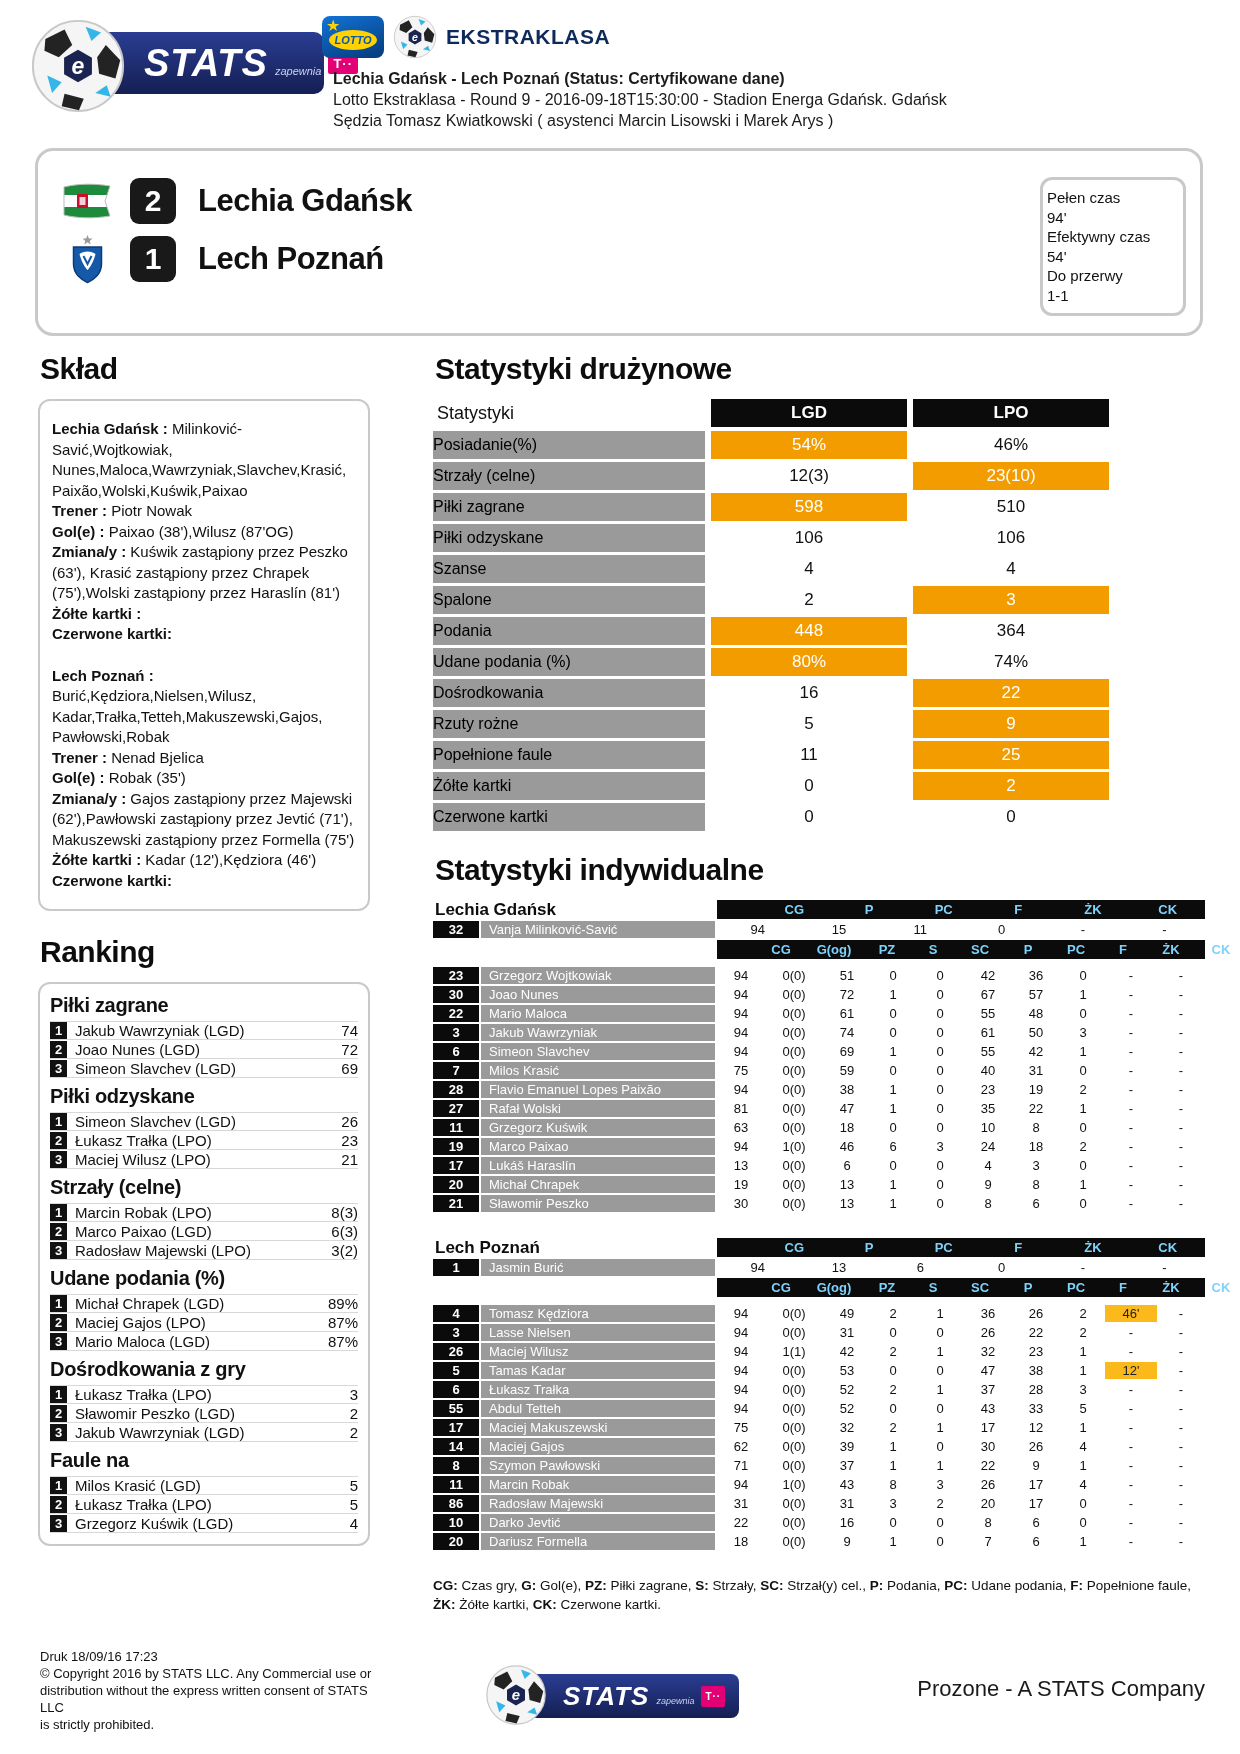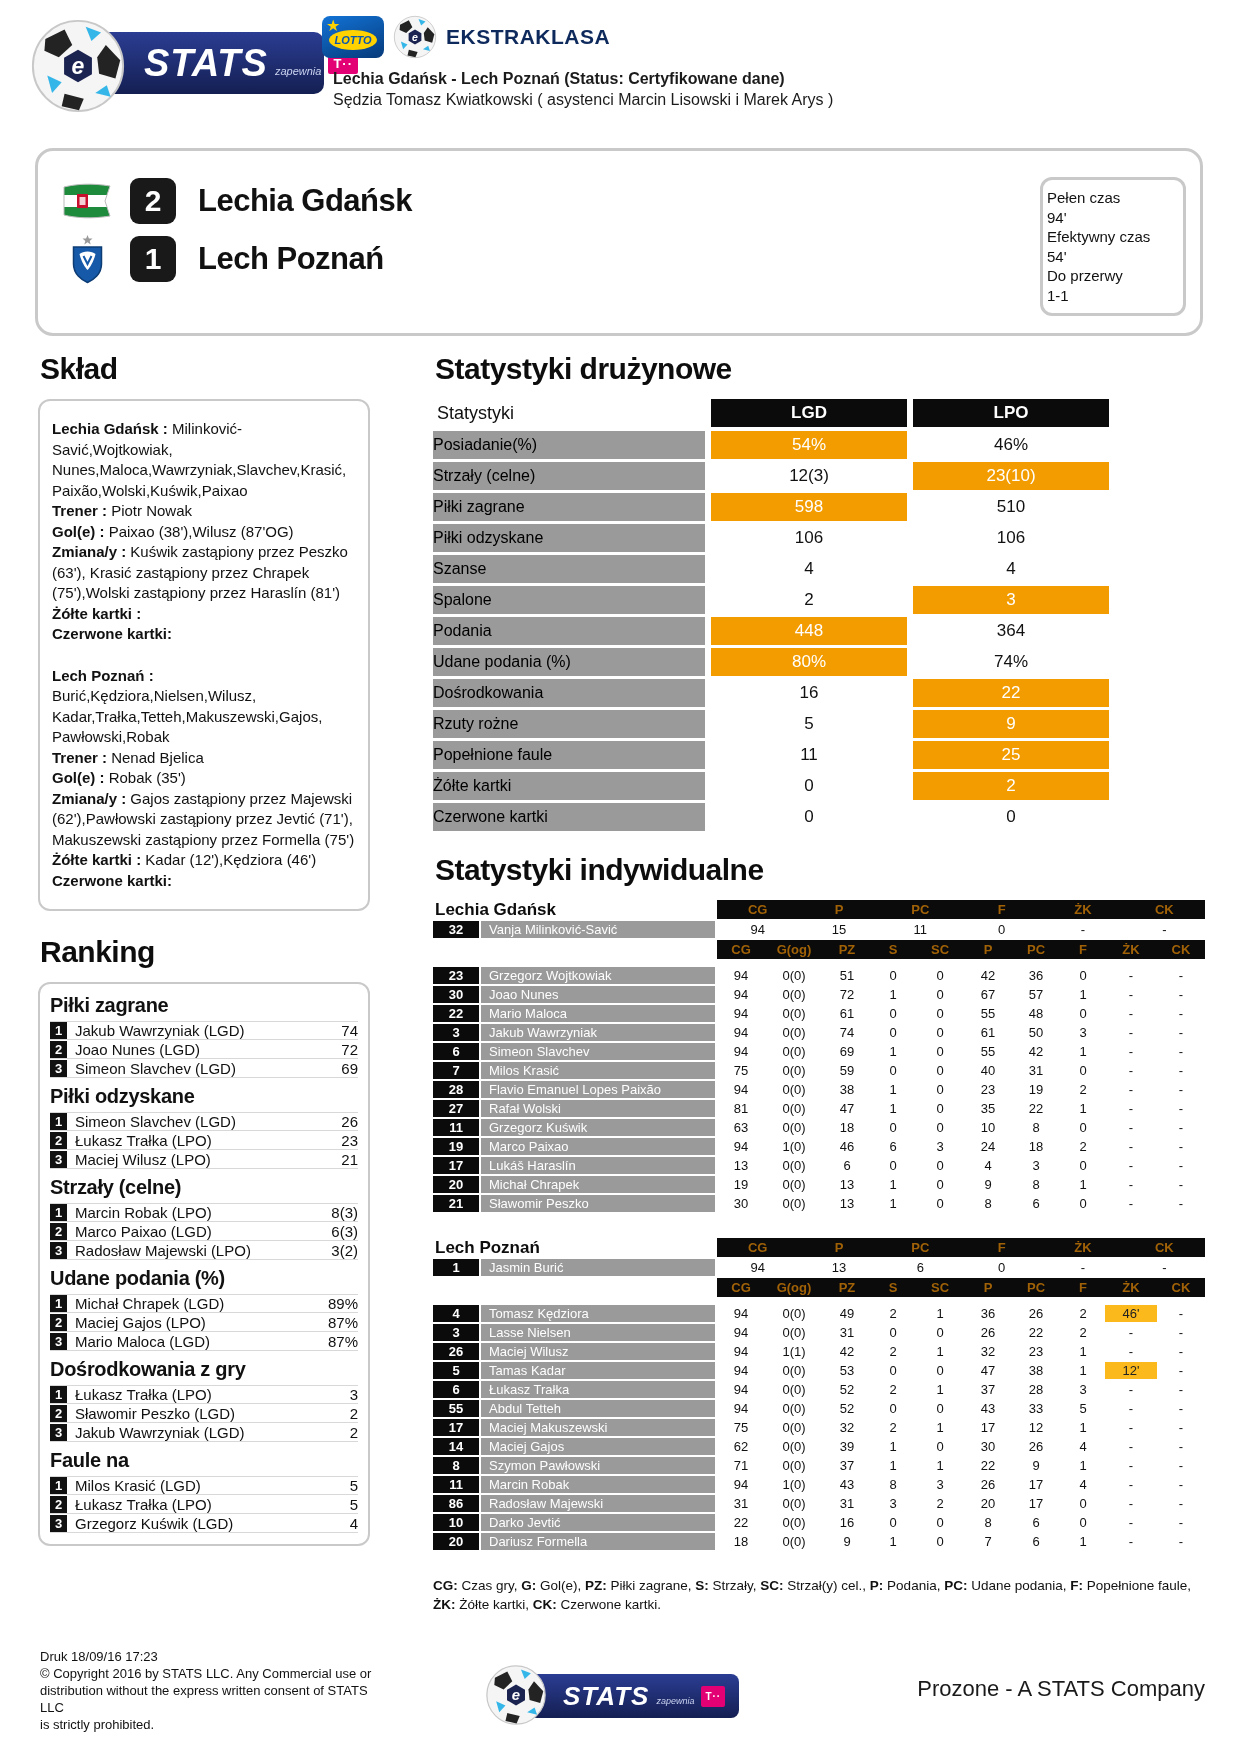--- a/index.html
+++ b/index.html
@@ -79,21 +79,21 @@
   
   .iwrap{margin-top:10px;}
   .iteam{margin-bottom:26px;}
   .irow{display:grid;grid-template-columns:46px 234px 488px;column-gap:2px;height:17px;margin-bottom:2px;}
   .irow.ihead{height:19px;}
   .irow.ofh{margin-bottom:8px;}
   .iteam-title{grid-column:1 / 3;font-weight:bold;font-size:17px;line-height:19px;color:#0d0d0d;padding-left:2px;}
   .istats{display:grid;}
   .istats6{grid-template-columns:repeat(6,1fr);}
   .istats10{grid-template-columns:48px 58px 48px 44px 50px 46px 50px 44px 52px 48px;}
-  .istats.black{background:var(--header-black);color:#a16207;font-weight:bold;}
+  .istats.black{background:var(--header-black);color:#7dd3fc;font-weight:bold;padding-left:40px;}
   .icell{text-align:center;font-size:13px;line-height:17px;}
   .irow.ihead .icell{line-height:19px;}
   .icell.ycell{background:var(--yellow-card);color:#222;}
   .ibadge{background:var(--header-black);color:#fff;font-weight:bold;text-align:center;font-size:13px;line-height:17px;}
   .iname{background:var(--bar-gray);color:#fff;padding-left:8px;font-size:13px;line-height:17px;
        white-space:nowrap;overflow:hidden;}
   .spacer{grid-column:1 / 3;}
 
   .legend{margin-top:14px;font-size:13.5px;line-height:19px;color:#111;width:772px;}
 
@@ -149,20 +149,21 @@
       </span>
       <span>
         <svg viewBox="0 0 100 100" width="44" height="44">
             <use href="#ballicon"></use>
           </svg>
       </span>
       <span class="ekstra-text">EKSTRAKLASA</span>
     </div>
     <div class="match-lines">
       <div class="match-title">Lechia Gdańsk - Lech Poznań (Status: Certyfikowane dane)</div>
+      <div>Lotto Ekstraklasa - Round 9 - 2016-09-18T15:30:00 - Stadion Energa Gdańsk. Gdańsk</div>
       <div>Sędzia Tomasz Kwiatkowski ( asystenci Marcin Lisowski i Marek Arys )</div>
     </div>
   </div>
 </div>
 
 <div class="scorebox">
   <div class="team-row home">
     <span class="flagbox">
       <svg viewBox="0 0 50 38" width="50" height="38">
         <defs>

